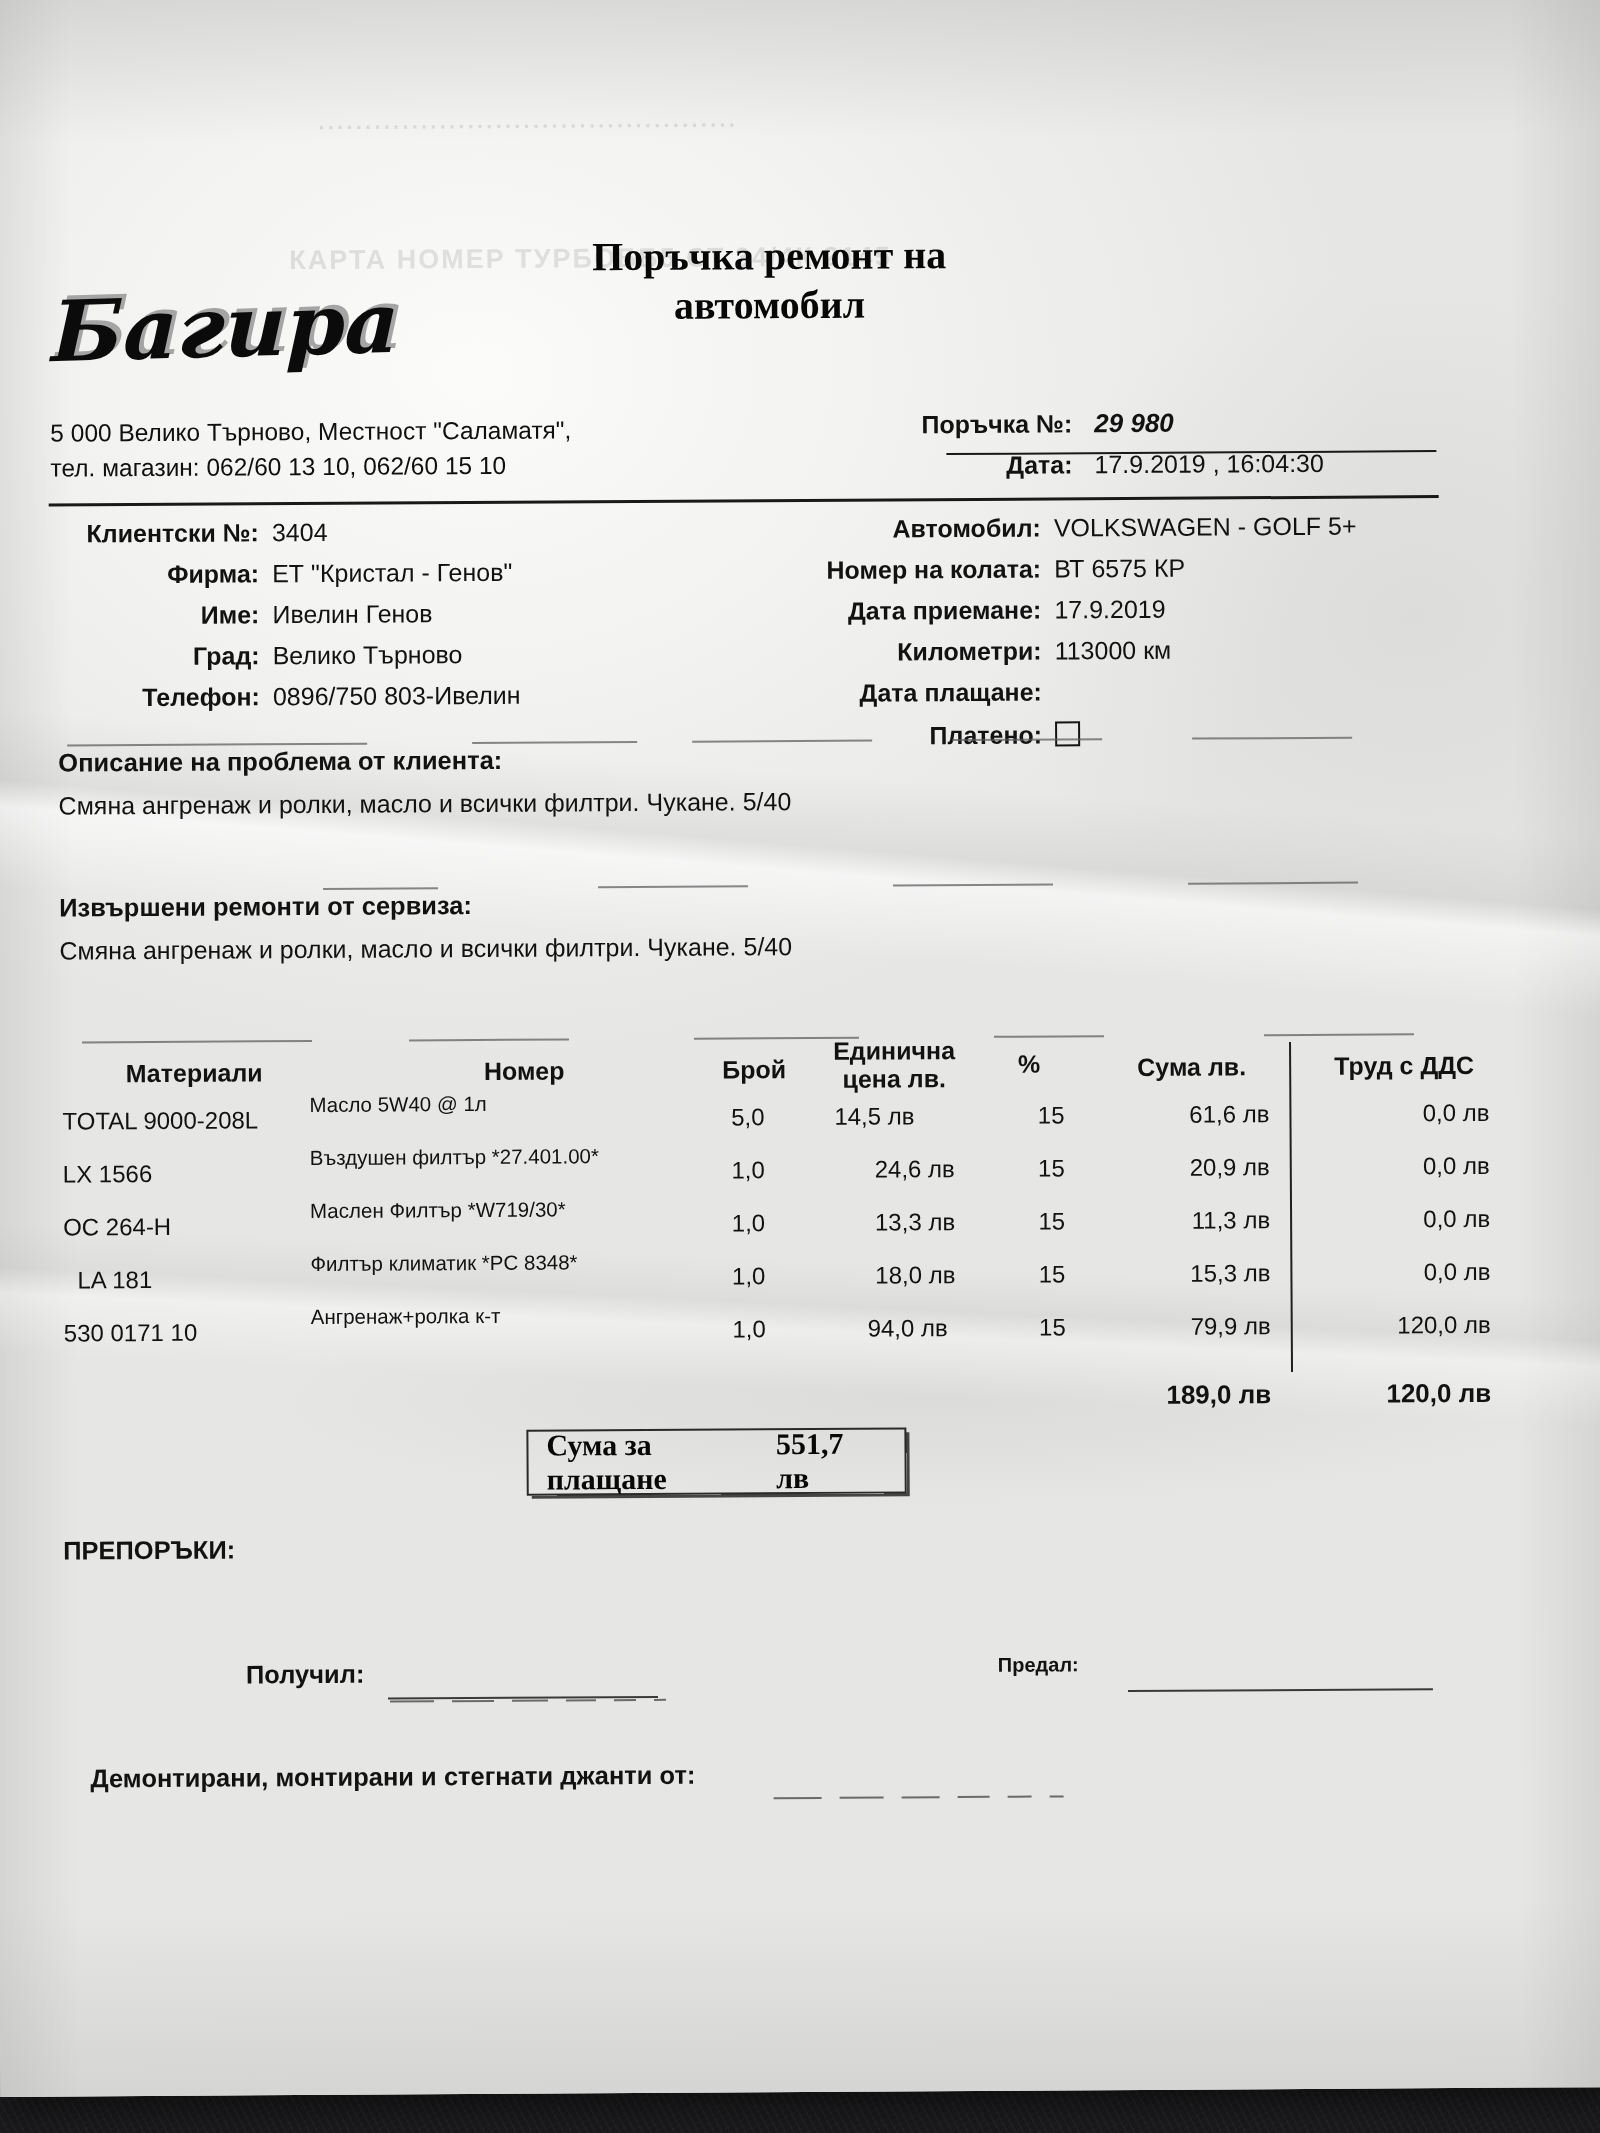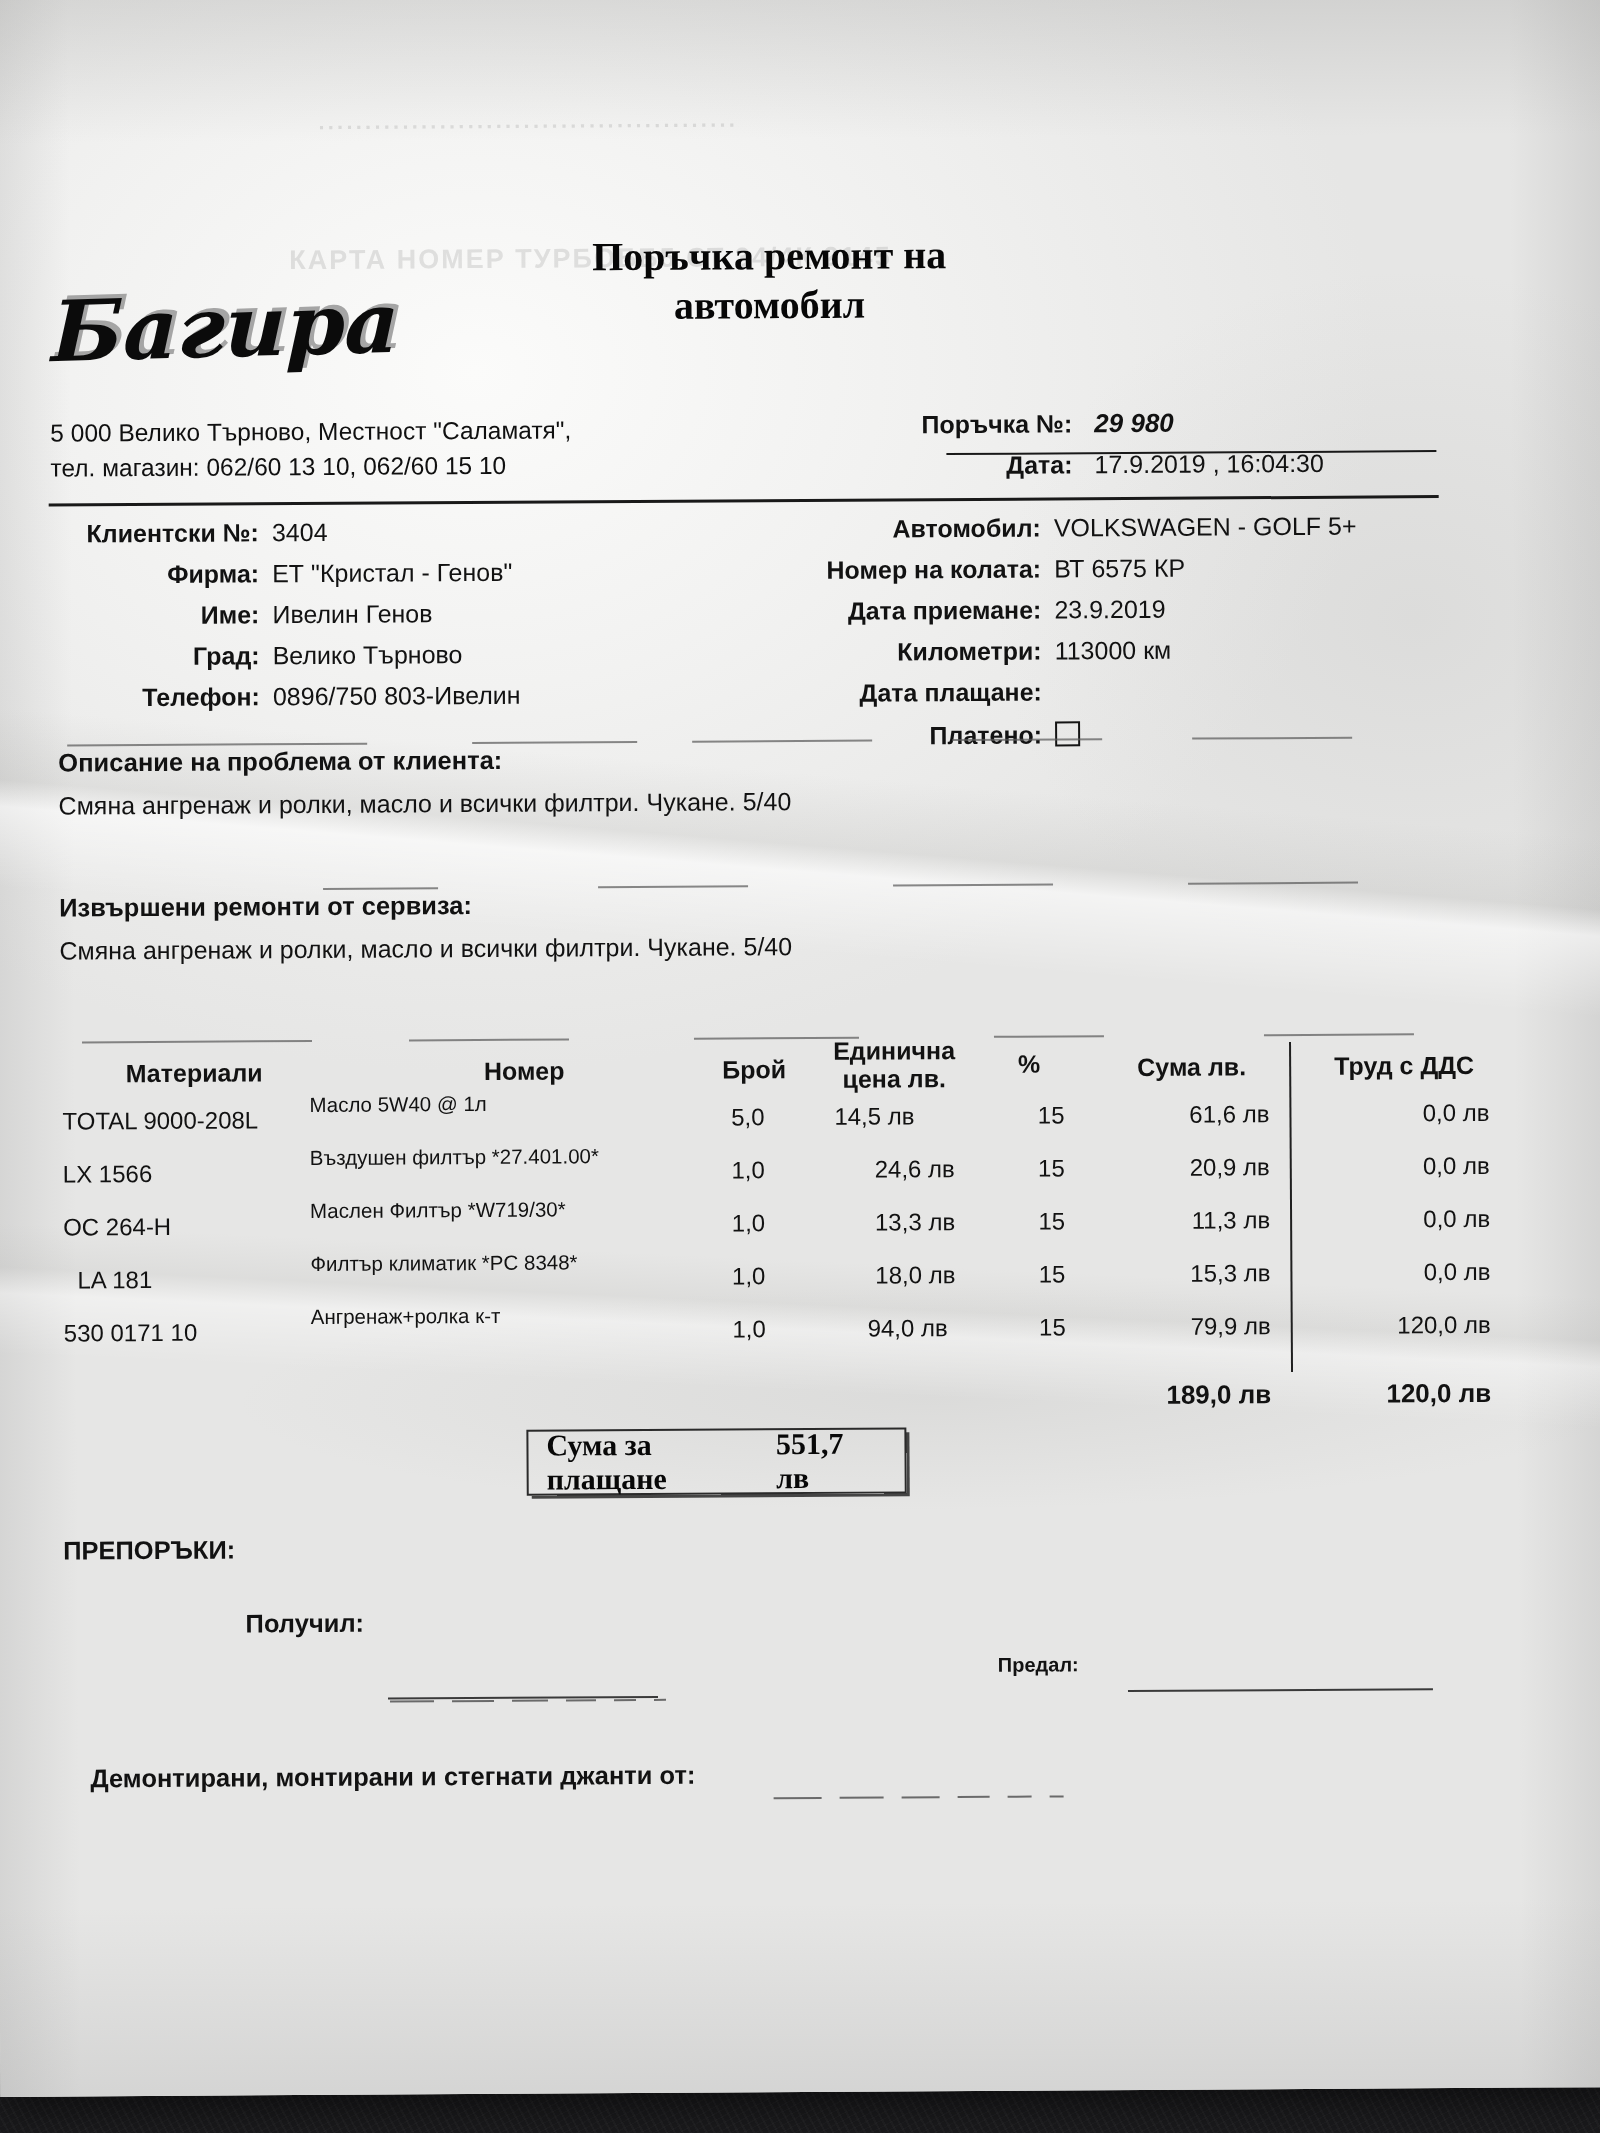--- a/index.html
+++ b/index.html
@@ -230,21 +230,21 @@
       <div class="row">
         <span class="lbl">Автомобил:</span>
         <span class="val">VOLKSWAGEN - GOLF 5+</span>
       </div>
       <div class="row">
         <span class="lbl">Номер на колата:</span>
         <span class="val">ВТ 6575 КР</span>
       </div>
       <div class="row">
         <span class="lbl">Дата приемане:</span>
-        <span class="val">23.9.2019</span>
+        <span class="val">17.9.2019</span>
       </div>
       <div class="row">
         <span class="lbl">Километри:</span>
         <span class="val">113000  км</span>
       </div>
       <div class="row">
         <span class="lbl">Дата плащане:</span>
         <span class="val"></span>
       </div>
       <div class="row">
@@ -353,21 +353,21 @@
 
     <div id="sumbox">
       <span>Сума за плащане</span>
       <span>551,7 лв</span>
     </div>
 
     <div class="sect" style="top:1540px;">
       <div class="head">ПРЕПОРЪКИ:</div>
     </div>
 
-    <div style="position:absolute; left:248px; top:1614px; font-weight:bold; font-size:25.5px;">Получил:</div>
+    <div style="position:absolute; left:248px; top:1665px; font-weight:bold; font-size:25.5px;">Получил:</div>
     <div class="sig-line" style="left:390px; top:1703px; width:270px;"></div>
     <div class="dashrow" style="left:392px; top:1706px;">
       <span style="width:44px;"></span>
         <span style="width:42px;"></span>
         <span style="width:36px;"></span>
       <span style="width:30px;"></span>
         <span style="width:22px;"></span>
         <span style="width:12px; margin-right:0;"></span>
     </div>
 

